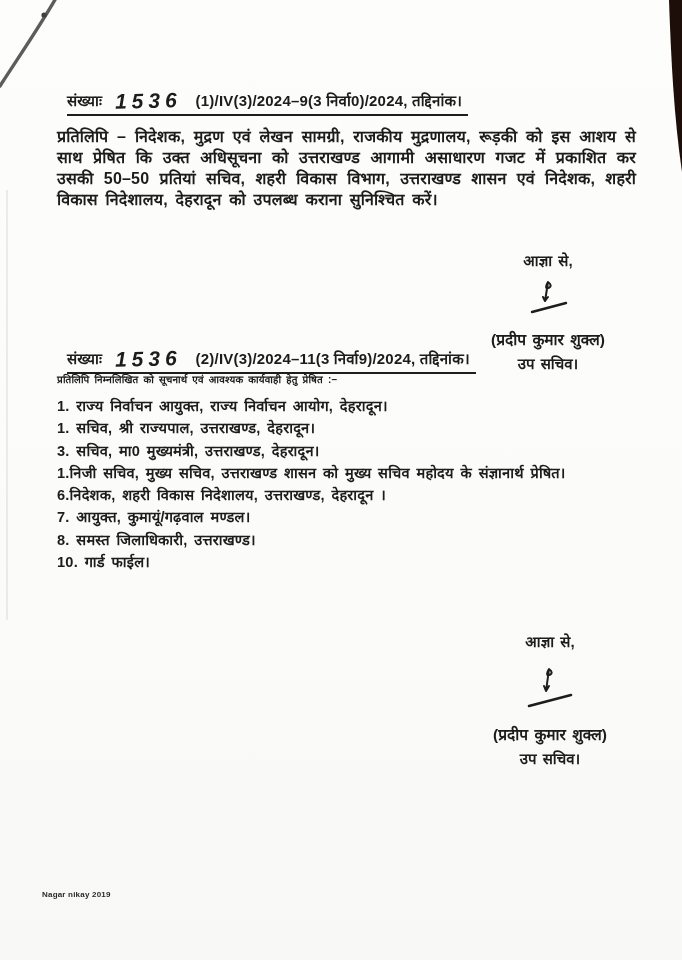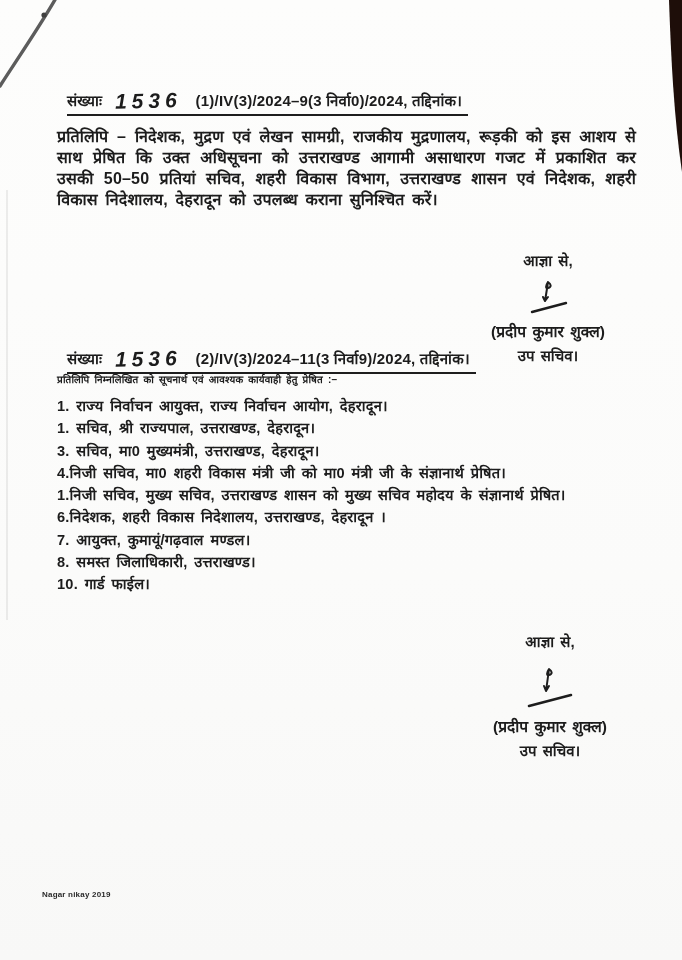--- a/index.html
+++ b/index.html
@@ -53,21 +53,21 @@
   
   .sigblock{
     position:absolute;width:182px;text-align:center;
     font-weight:bold;
   }
   .sig1{left:457px;top:250px;}
   .sig2{left:459px;top:631px;}
   .sig-order{font-size:15px;word-spacing:2px;}
   .sig-mark{display:block;margin:6px auto 2px auto;}
   .sig2 .sig-mark{margin-top:10px;}
-  .sig-name{font-size:15.5px;white-space:nowrap;margin-top:2px;word-spacing:2px;}
+  .sig-name{font-size:15.5px;white-space:nowrap;margin-top:10px;word-spacing:2px;}
   .sig-title{font-size:15px;margin-top:3px;word-spacing:2px;}
   
   .footer-note{
     position:absolute;left:42px;top:890px;
     font-size:8px;font-weight:bold;color:#2a2a2a;
     font-family:"Liberation Sans",sans-serif;letter-spacing:.2px;
   }
 </style>
 </head>
 <body>
@@ -106,21 +106,20 @@
     <span class="hand">1536</span>
     <span>(2)/IV(3)/2024–11(3 निर्वा9)/2024, तद्दिनांक।</span>
   </div>
 
   <div class="dist-heading">प्रतिलिपि  निम्नलिखित को सूचनार्थ एवं आवश्यक कार्यवाही हेतु प्रेषित :–</div>
 
   <div class="recipients">
       <div class="recipient">1. राज्य निर्वाचन आयुक्त, राज्य निर्वाचन आयोग, देहरादून।</div>
       <div class="recipient">1. सचिव, श्री राज्यपाल, उत्तराखण्ड, देहरादून।</div>
       <div class="recipient">3. सचिव, मा0 मुख्यमंत्री, उत्तराखण्ड, देहरादून।</div>
-      <div class="recipient">4.निजी सचिव, मा0 शहरी विकास मंत्री जी को मा0 मंत्री जी के संज्ञानार्थ प्रेषित।</div>
       <div class="recipient">1.निजी सचिव, मुख्य सचिव, उत्तराखण्ड शासन को मुख्य सचिव महोदय के संज्ञानार्थ प्रेषित।</div>
       <div class="recipient">6.निदेशक, शहरी विकास निदेशालय, उत्तराखण्ड, देहरादून ।</div>
       <div class="recipient">7. आयुक्त, कुमायूं/गढ़वाल मण्डल।</div>
       <div class="recipient">8. समस्त जिलाधिकारी, उत्तराखण्ड।</div>
       <div class="recipient">10. गार्ड फाईल।</div>
     </div>
 
   <div class="sigblock sig2">
     <div class="sig-order">आज्ञा से,</div>
     <svg class="sig-mark" width="70" height="52" viewBox="0 0 70 52">

